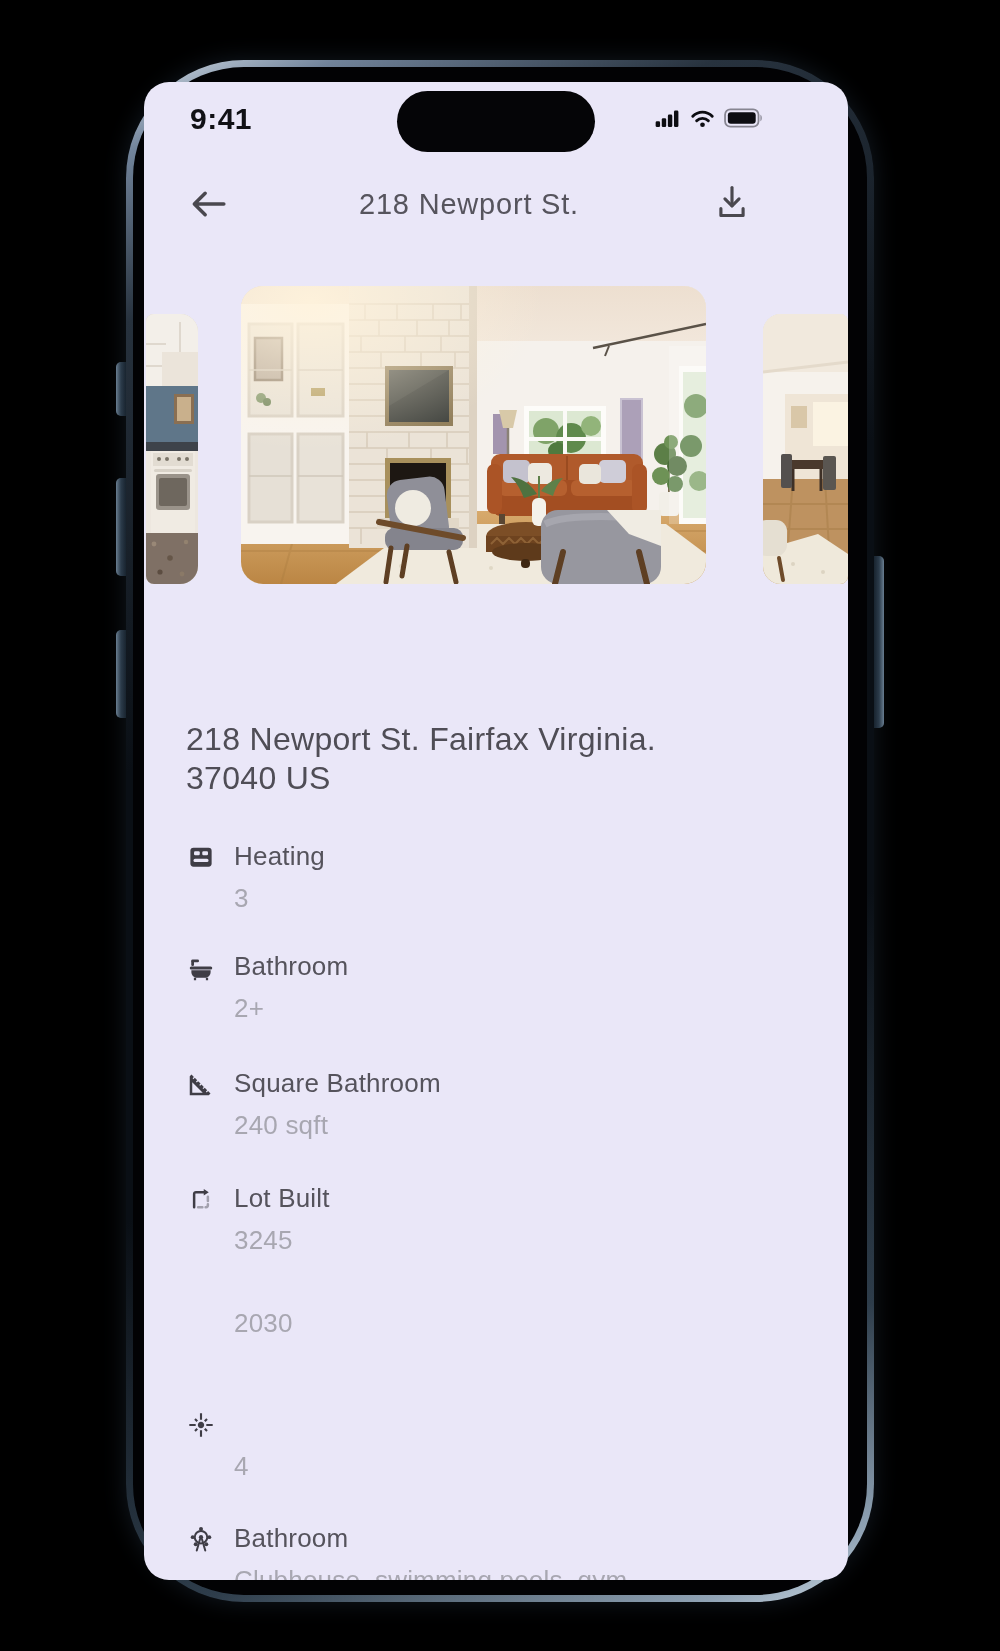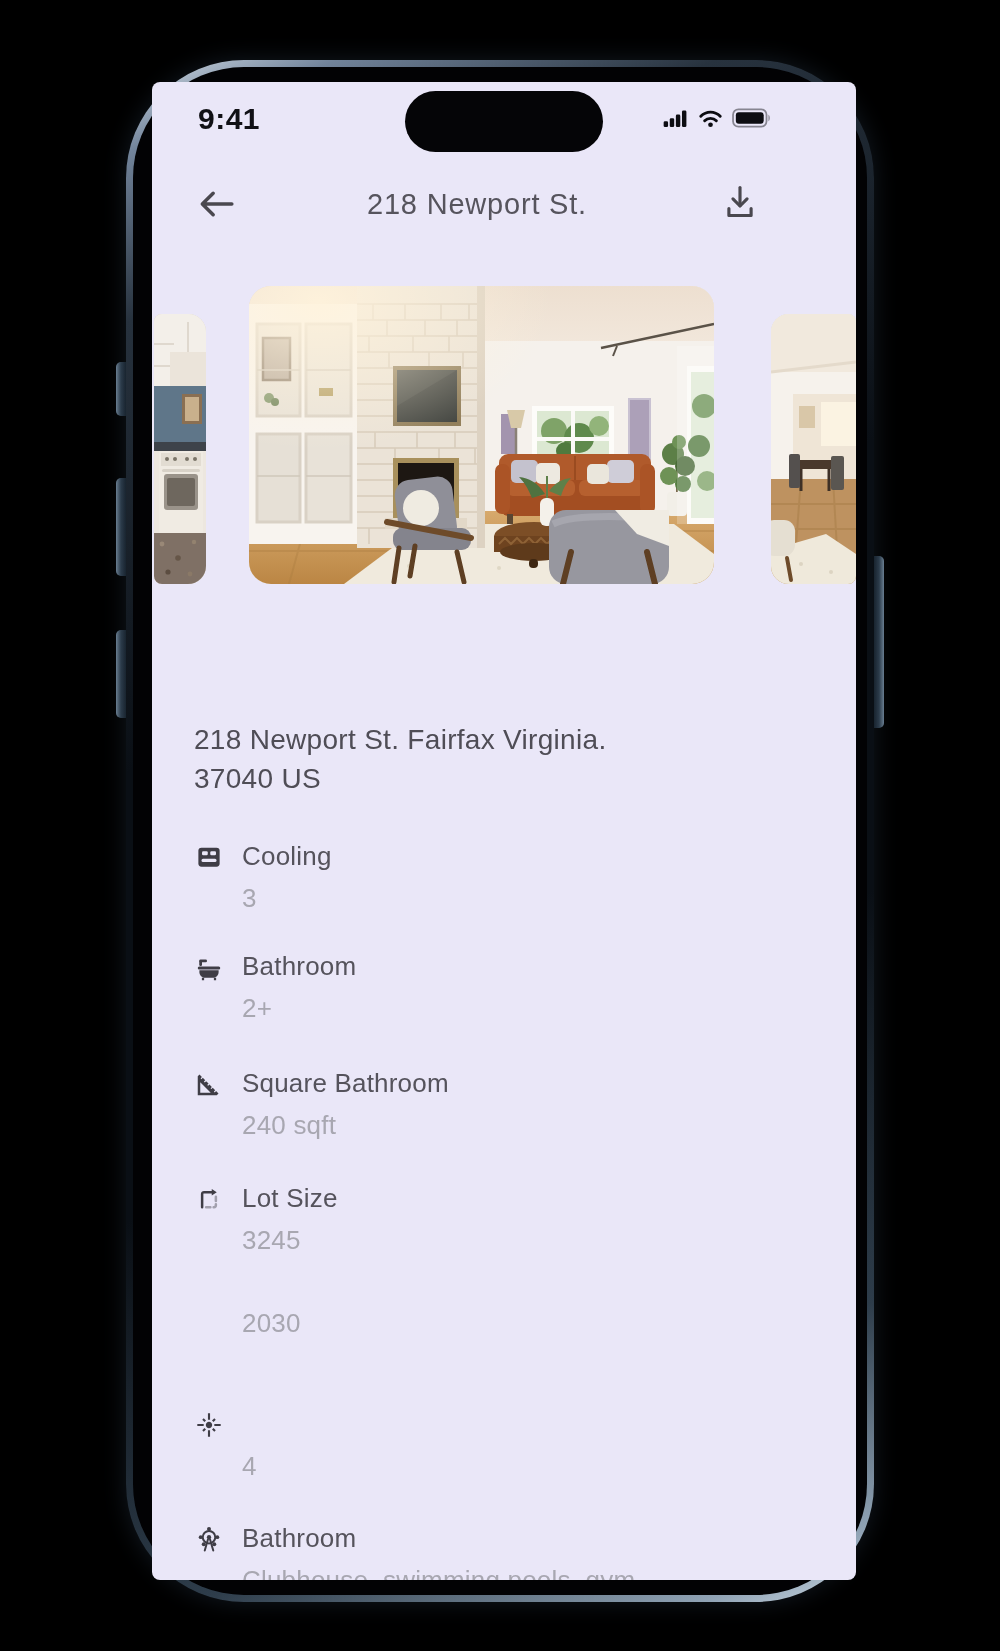--- a/index.html
+++ b/index.html
@@ -8,21 +8,21 @@
           font-family:"Liberation Sans","DejaVu Sans",sans-serif;}
 
   
   .side-btn{position:absolute;background:linear-gradient(90deg,#6c8093,#2a3947 45%,#0e161e);box-shadow:0 1px 2px rgba(0,0,0,.8);}
   .btn-left{left:116px;width:11px;border-radius:5px 0 0 5px;}
   .btn-right{left:873px;width:11px;border-radius:0 5px 5px 0;background:linear-gradient(90deg,#0e161e,#2a3947 55%,#6c8093);}
   .phone-frame{position:absolute;left:126px;top:60px;width:748px;height:1542px;border-radius:118px;
     background:linear-gradient(156deg,#d8e2eb 0%,#71839a 5%,#27323e 14%,#0a0f15 38%,#0a0f15 62%,#2e3d4b 84%,#90a3b5 96%,#cfdce6 100%);
     box-shadow:0 0 24px rgba(70,100,130,.25);}
   .bezel{position:absolute;left:7px;top:7px;right:7px;bottom:7px;border-radius:111px;background:#020204;}
-  .screen{position:absolute;left:19px;top:15px;width:704px;height:1498px;border-radius:8px;
+  .screen{position:absolute;left:11px;top:15px;width:704px;height:1498px;border-radius:25px;
     background:#EAE7F8;overflow:hidden;}
   .island{position:absolute;left:50%;top:9px;transform:translateX(-50%);width:198px;height:61px;
     border-radius:31px;background:#050507;}
 
   
   .time{position:absolute;left:46px;top:20px;width:120px;font-size:30px;font-weight:700;
     letter-spacing:.5px;color:#111116;}
   .status-icons{position:absolute;right:84px;top:26px;display:flex;align-items:center;gap:9px;}
 
   
@@ -33,21 +33,21 @@
 
   
   .carousel-main{position:absolute;left:97px;top:204px;width:465px;height:298px;border-radius:22px;
     overflow:hidden;background:#d9d2c6;}
   .thumb{position:absolute;top:232px;height:270px;overflow:hidden;background:#cfc8bc;}
   .thumb-prev{left:2px;width:52px;border-radius:8px 18px 18px 8px;}
   .thumb-next{left:619px;width:85px;border-radius:18px 8px 8px 18px;}
   .thumb svg,.carousel-main svg{display:block;width:100%;height:100%;}
 
   
-  .address{position:absolute;left:42px;top:638px;width:620px;font-size:28px;line-height:39px;
+  .address{position:absolute;left:42px;top:638px;width:620px;font-size:32px;line-height:39px;
     font-weight:500;letter-spacing:.3px;color:#4F4D56;}
   .detail-row{position:absolute;left:42px;width:620px;}
   .row-head{display:flex;align-items:center;gap:18px;}
   .row-icon{width:30px;height:30px;flex:0 0 30px;}
   .row-icon svg{display:block;width:30px;height:30px;}
   .row-label{font-size:26px;font-weight:500;color:#55535C;letter-spacing:.2px;}
   .row-value{margin:11px 0 0 48px;font-size:26px;font-weight:400;color:#A8A7B1;letter-spacing:.2px;}
 
   .ic{fill:#3F3D46;}
 </style>
@@ -297,21 +297,21 @@
         <div class="detail-row" style="top:759px">
           <div class="row-head">
             <span class="row-icon">
               <svg viewBox="0 0 24 24">
                 <rect class="ic" x="3.5" y="4.5" width="17" height="15.2" rx="2.5"></rect>
                 <rect x="6.4" y="7.4" width="4.6" height="3.2" rx="1" fill="#EAE7F8"></rect>
                 <rect x="13" y="7.4" width="4.6" height="3.2" rx="1" fill="#EAE7F8"></rect>
                 <rect x="6" y="13.4" width="12" height="2.6" rx="1.2" fill="#EAE7F8"></rect>
               </svg>
             </span>
-            <span class="row-label">Cooling</span>
+            <span class="row-label">Heating</span>
           </div>
           <div class="row-value">3</div>
         </div>
 
         <div class="detail-row" style="top:869px">
           <div class="row-head">
             <span class="row-icon">
               <svg viewBox="0 0 24 24">
                 <rect class="ic" x="4.2" y="6" width="6.2" height="2.2" rx="1.1"></rect>
                 <rect class="ic" x="4.2" y="6.6" width="2.2" height="4.6" rx="1"></rect>
@@ -340,21 +340,21 @@
 
         <div class="detail-row" style="top:1101px">
           <div class="row-head">
             <span class="row-icon">
               <svg viewBox="0 0 24 24">
                 <path d="M6.5 18.5V8c0-.85.65-1.5 1.5-1.5h6.6" fill="none" stroke="#3F3D46" stroke-width="2" stroke-linecap="round"></path>
                 <path class="ic" d="M14.2 3.9l4 2.6-4 2.6z"></path>
                 <path d="M17.5 10.2v6.8c0 .85-.65 1.5-1.5 1.5H9.6" fill="none" stroke="#3F3D46" stroke-opacity=".42" stroke-width="2" stroke-linecap="round" stroke-dasharray="3.4 2.6"></path>
               </svg>
             </span>
-            <span class="row-label">Lot Size</span>
+            <span class="row-label">Lot Built</span>
           </div>
           <div class="row-value">3245</div>
         </div>
 
         <div class="detail-row" style="top:1215px">
           <div class="row-value">2030</div>
         </div>
 
         <div class="detail-row" style="top:1328px">
           <div class="row-head">

